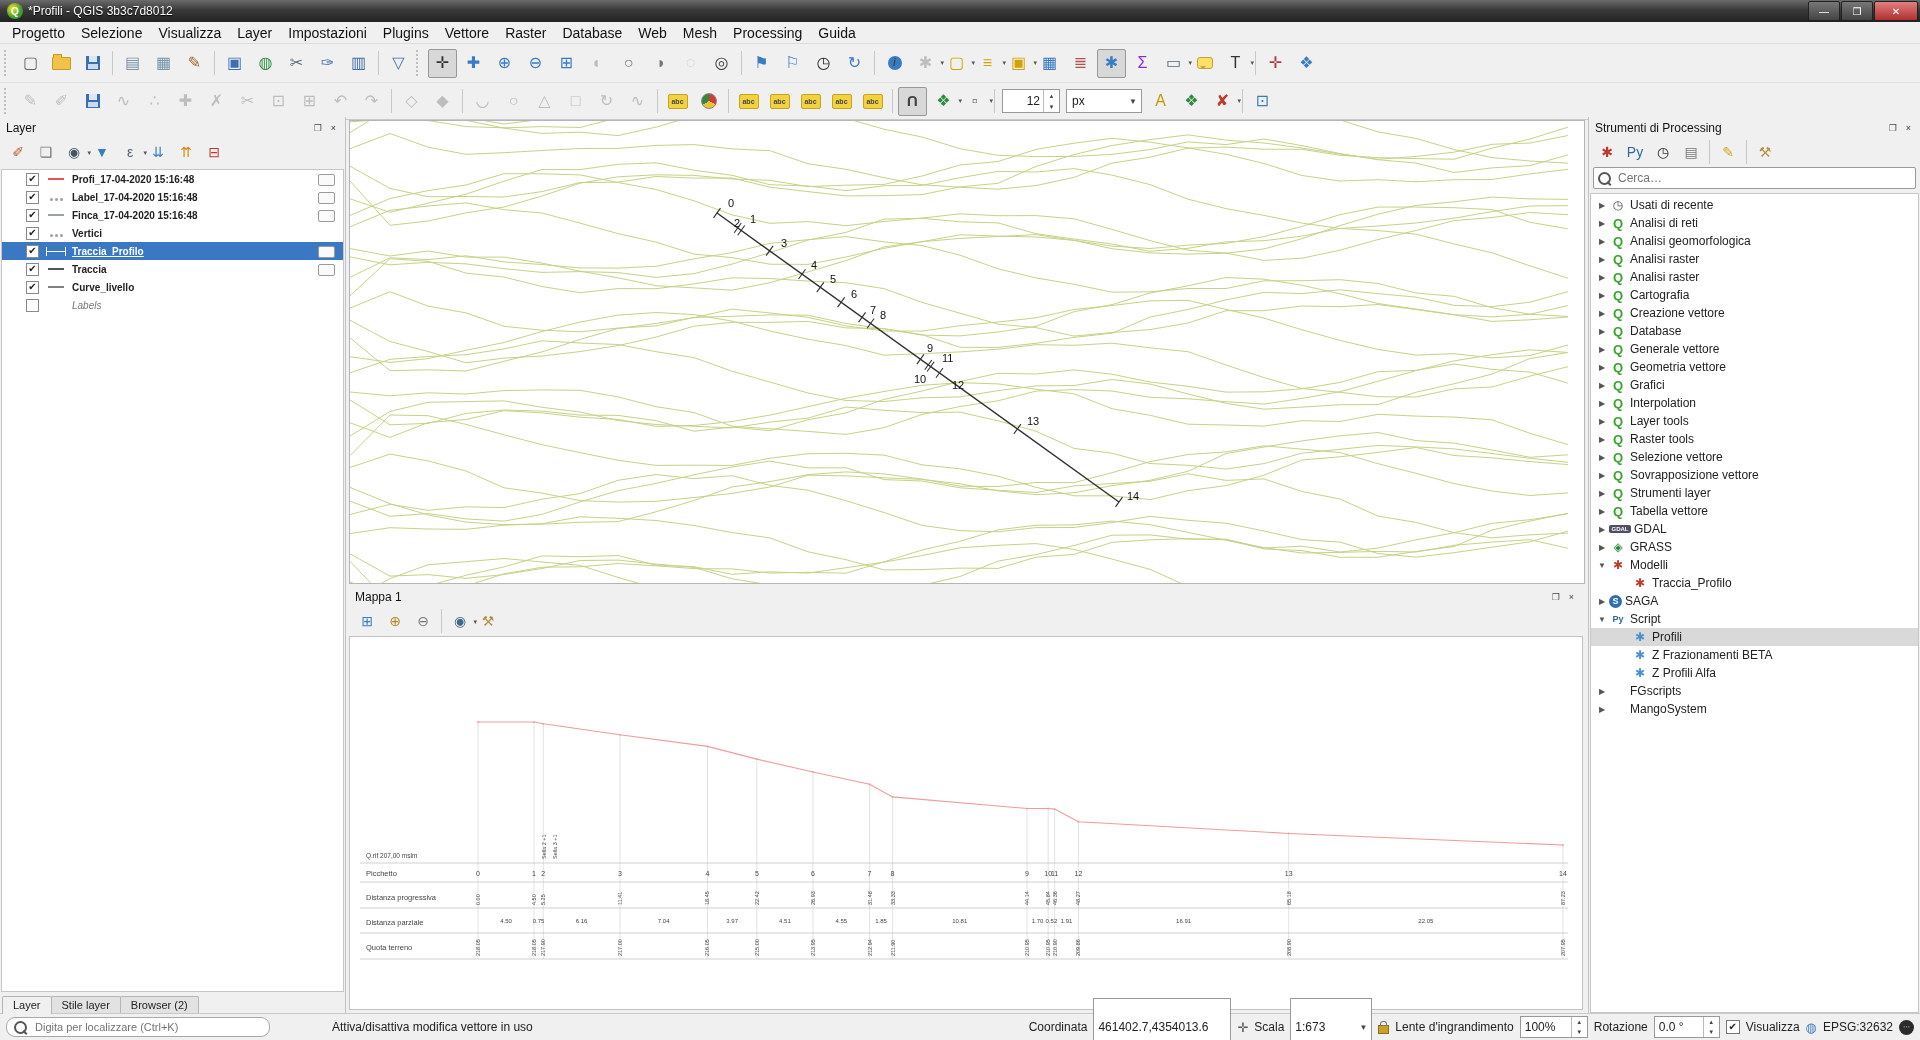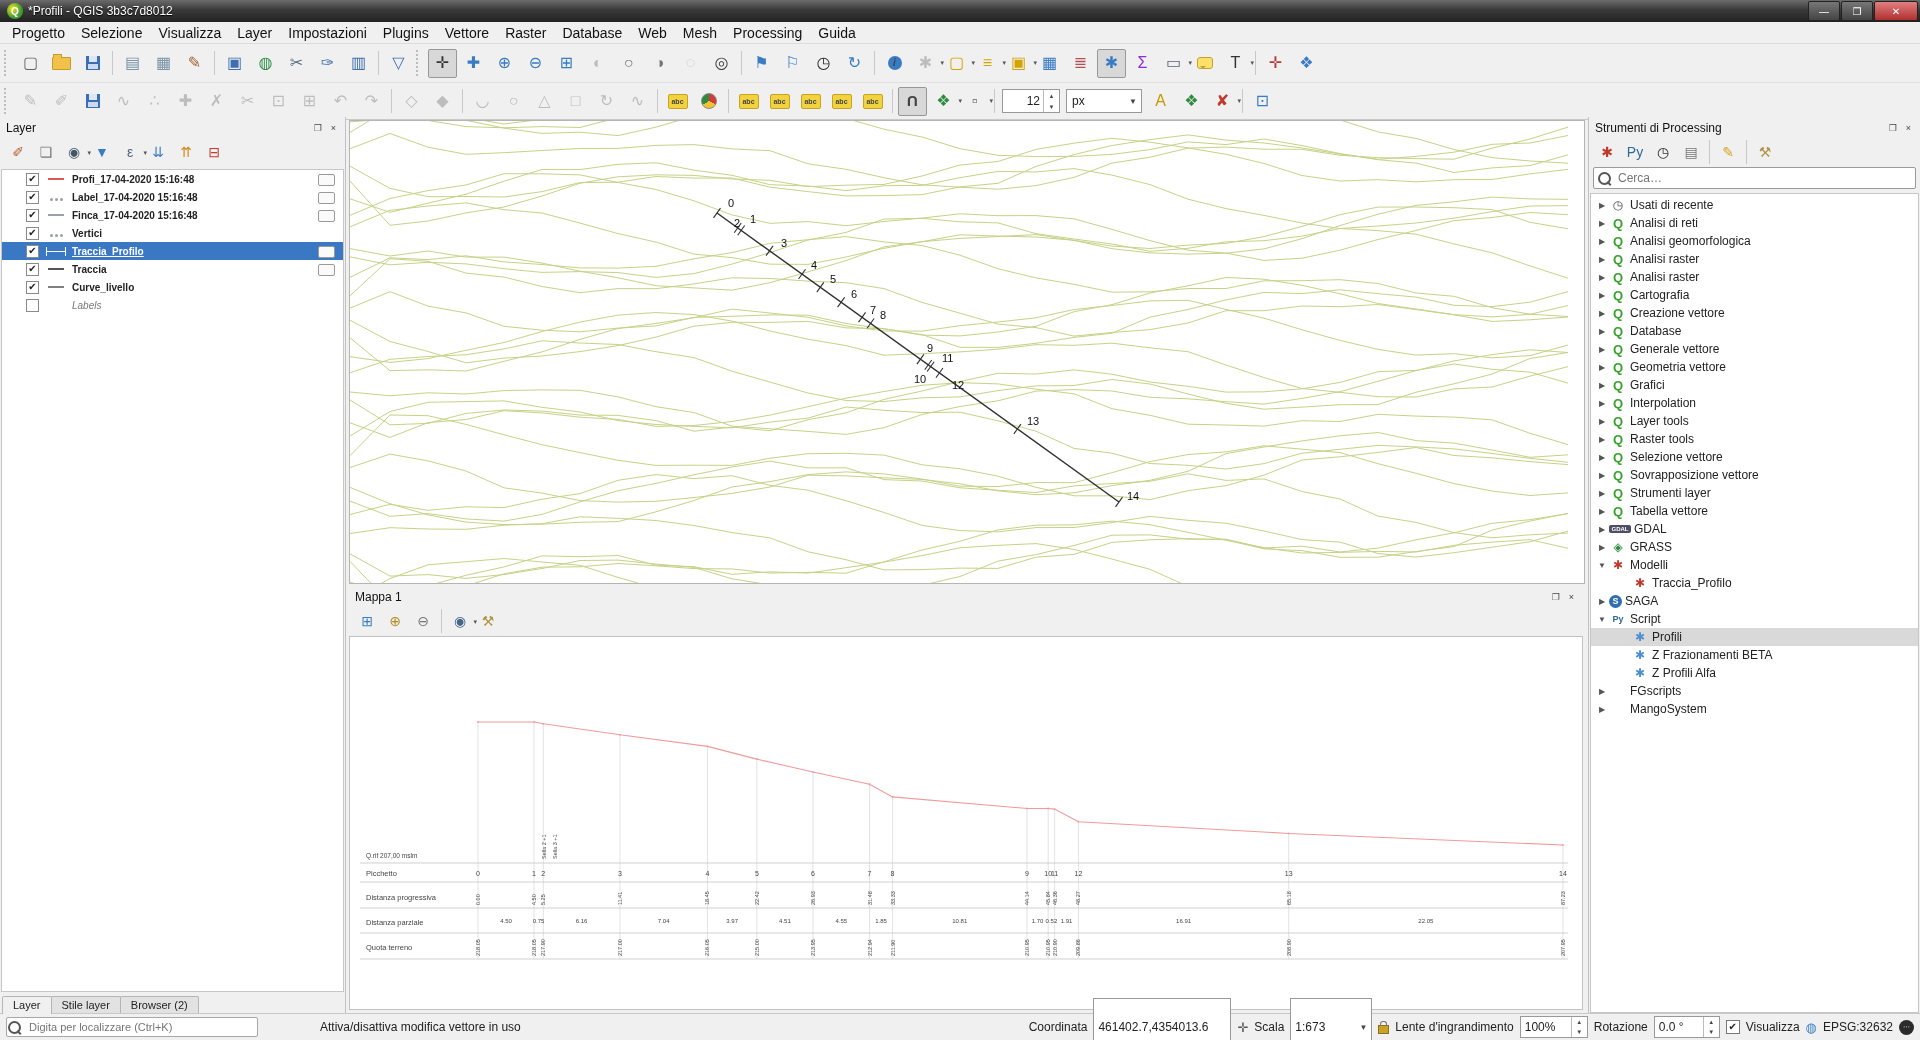--- a/index.html
+++ b/index.html
@@ -110,21 +110,21 @@
 
   
   #mapcanvas{position:absolute;left:349px;top:120px;width:1234px;height:462px;background:#fff;border:1px solid #b5b5b5;}
   #mappa1{position:absolute;left:349px;top:586px;width:1234px;bottom:26px;background:#f0f0f0;}
   #mappa1 .canvas{position:absolute;left:0;right:0;top:50px;bottom:4px;background:#fff;border:1px solid #c2c2c2;}
   svg{display:block;}
 
   
   #statusbar{position:absolute;left:0;right:0;bottom:0;height:26px;background:#f0f0f0;border-top:1px solid #c9c9c9;
              display:flex;align-items:center;padding:0 6px;font-size:12px;color:#222;gap:6px;}
-  #locator{width:248px;height:18px;border:1px solid #a8a8a8;border-radius:2px;background:#fff;display:flex;align-items:center;padding:0 1px;gap:6px;flex:none;}
+  #locator{width:248px;height:18px;border:1px solid #a8a8a8;border-radius:9px;background:#fff;display:flex;align-items:center;padding:0 7px;gap:6px;flex:none;}
   #locator input{border:none;outline:none;background:transparent;font-size:11px;flex:1;font-family:inherit;}
   .sbmsg{margin-left:56px;flex:none;}
   .sbspacer{flex:1;}
   .sbfield{height:20px;background:#fff;border:1px solid #999;display:flex;align-items:center;padding:18px 4px;font-size:12px;}
   .sblabel{flex:none;text-align:center;}
   .sbspin{display:flex;height:20px;border:1px solid #999;background:#fff;}
   .sbspin .v{padding:0 4px;display:flex;align-items:center;}
   .sbcheck{width:12px;height:12px;border:1px solid #777;background:#fff;font-size:10px;line-height:11px;text-align:center;}
   .globe{color:#3a7cc4;font-size:13px;}
   .chaticon{width:15px;height:15px;border-radius:50%;background:#2b2b2b;color:#fff;font-size:7px;display:flex;align-items:center;justify-content:center;}

